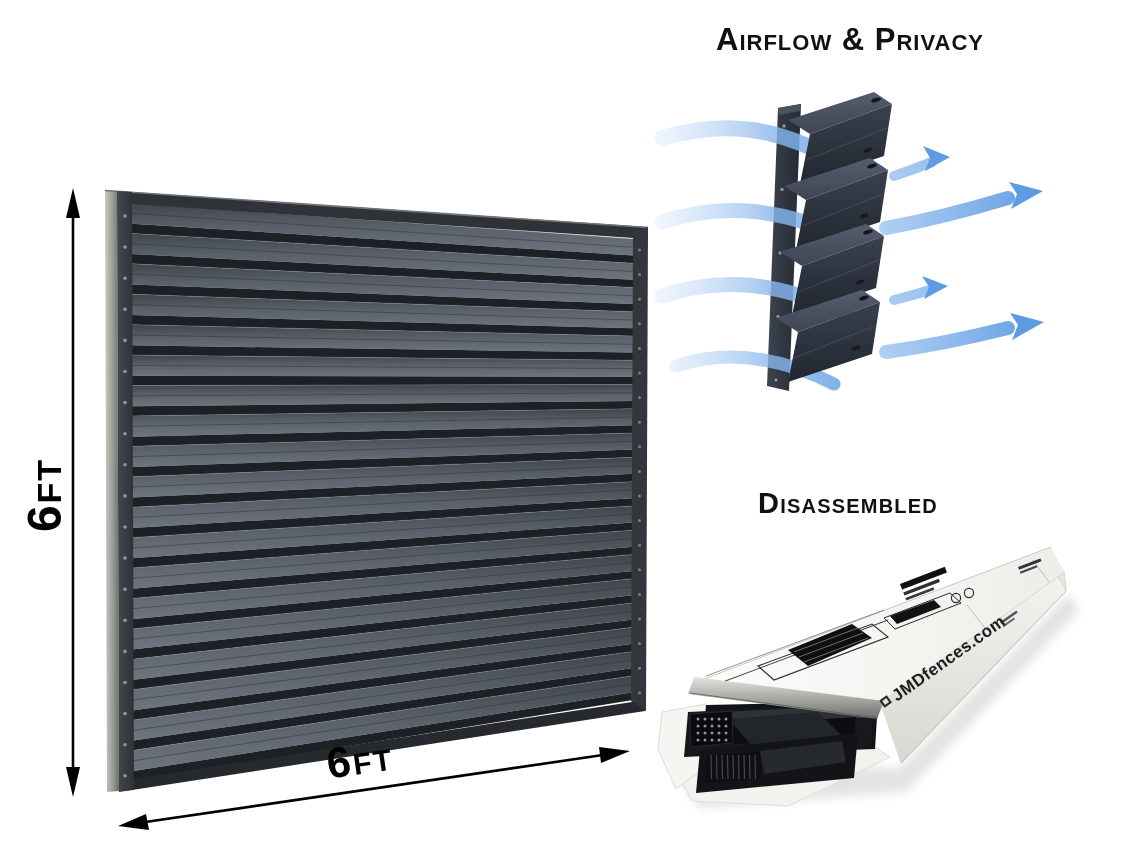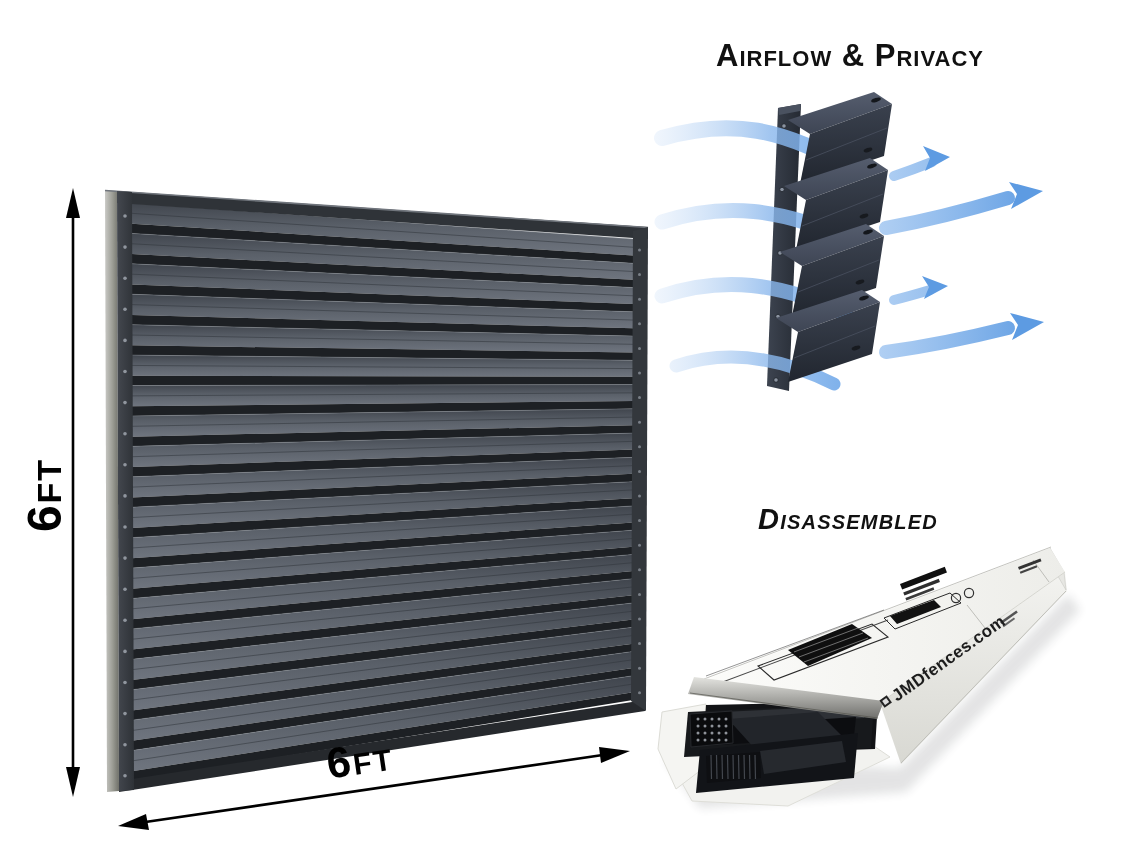--- a/index.html
+++ b/index.html
@@ -7,24 +7,23 @@
     width:1134px;height:856px;position:relative;overflow:hidden;
     background:#ffffff;
     font-family:"Liberation Sans", sans-serif;
   }
   .stage{position:absolute;inset:0;}
   .heading{
     position:absolute;width:420px;text-align:center;
     font-weight:700;color:#111;
     font-variant:small-caps;
     letter-spacing:1px;
-    margin-top:16px;
   }
   #airflow-title{left:640px;top:22px;font-size:31px;}
-  #disassembled-title{left:638px;top:487px;font-size:29px;letter-spacing:1.2px;font-style:italic;}
+  #disassembled-title{left:638px;top:487px;font-size:29px;letter-spacing:1.2px;}
   svg{position:absolute;left:0;top:0;}
   .dim-label{
     font-family:"Liberation Sans",sans-serif;
     font-weight:700;fill:#000;
     text-transform:lowercase;
     font-variant:small-caps;
     letter-spacing:2px;
   }
   .box-side-text{
     font-family:"Liberation Sans",sans-serif;

